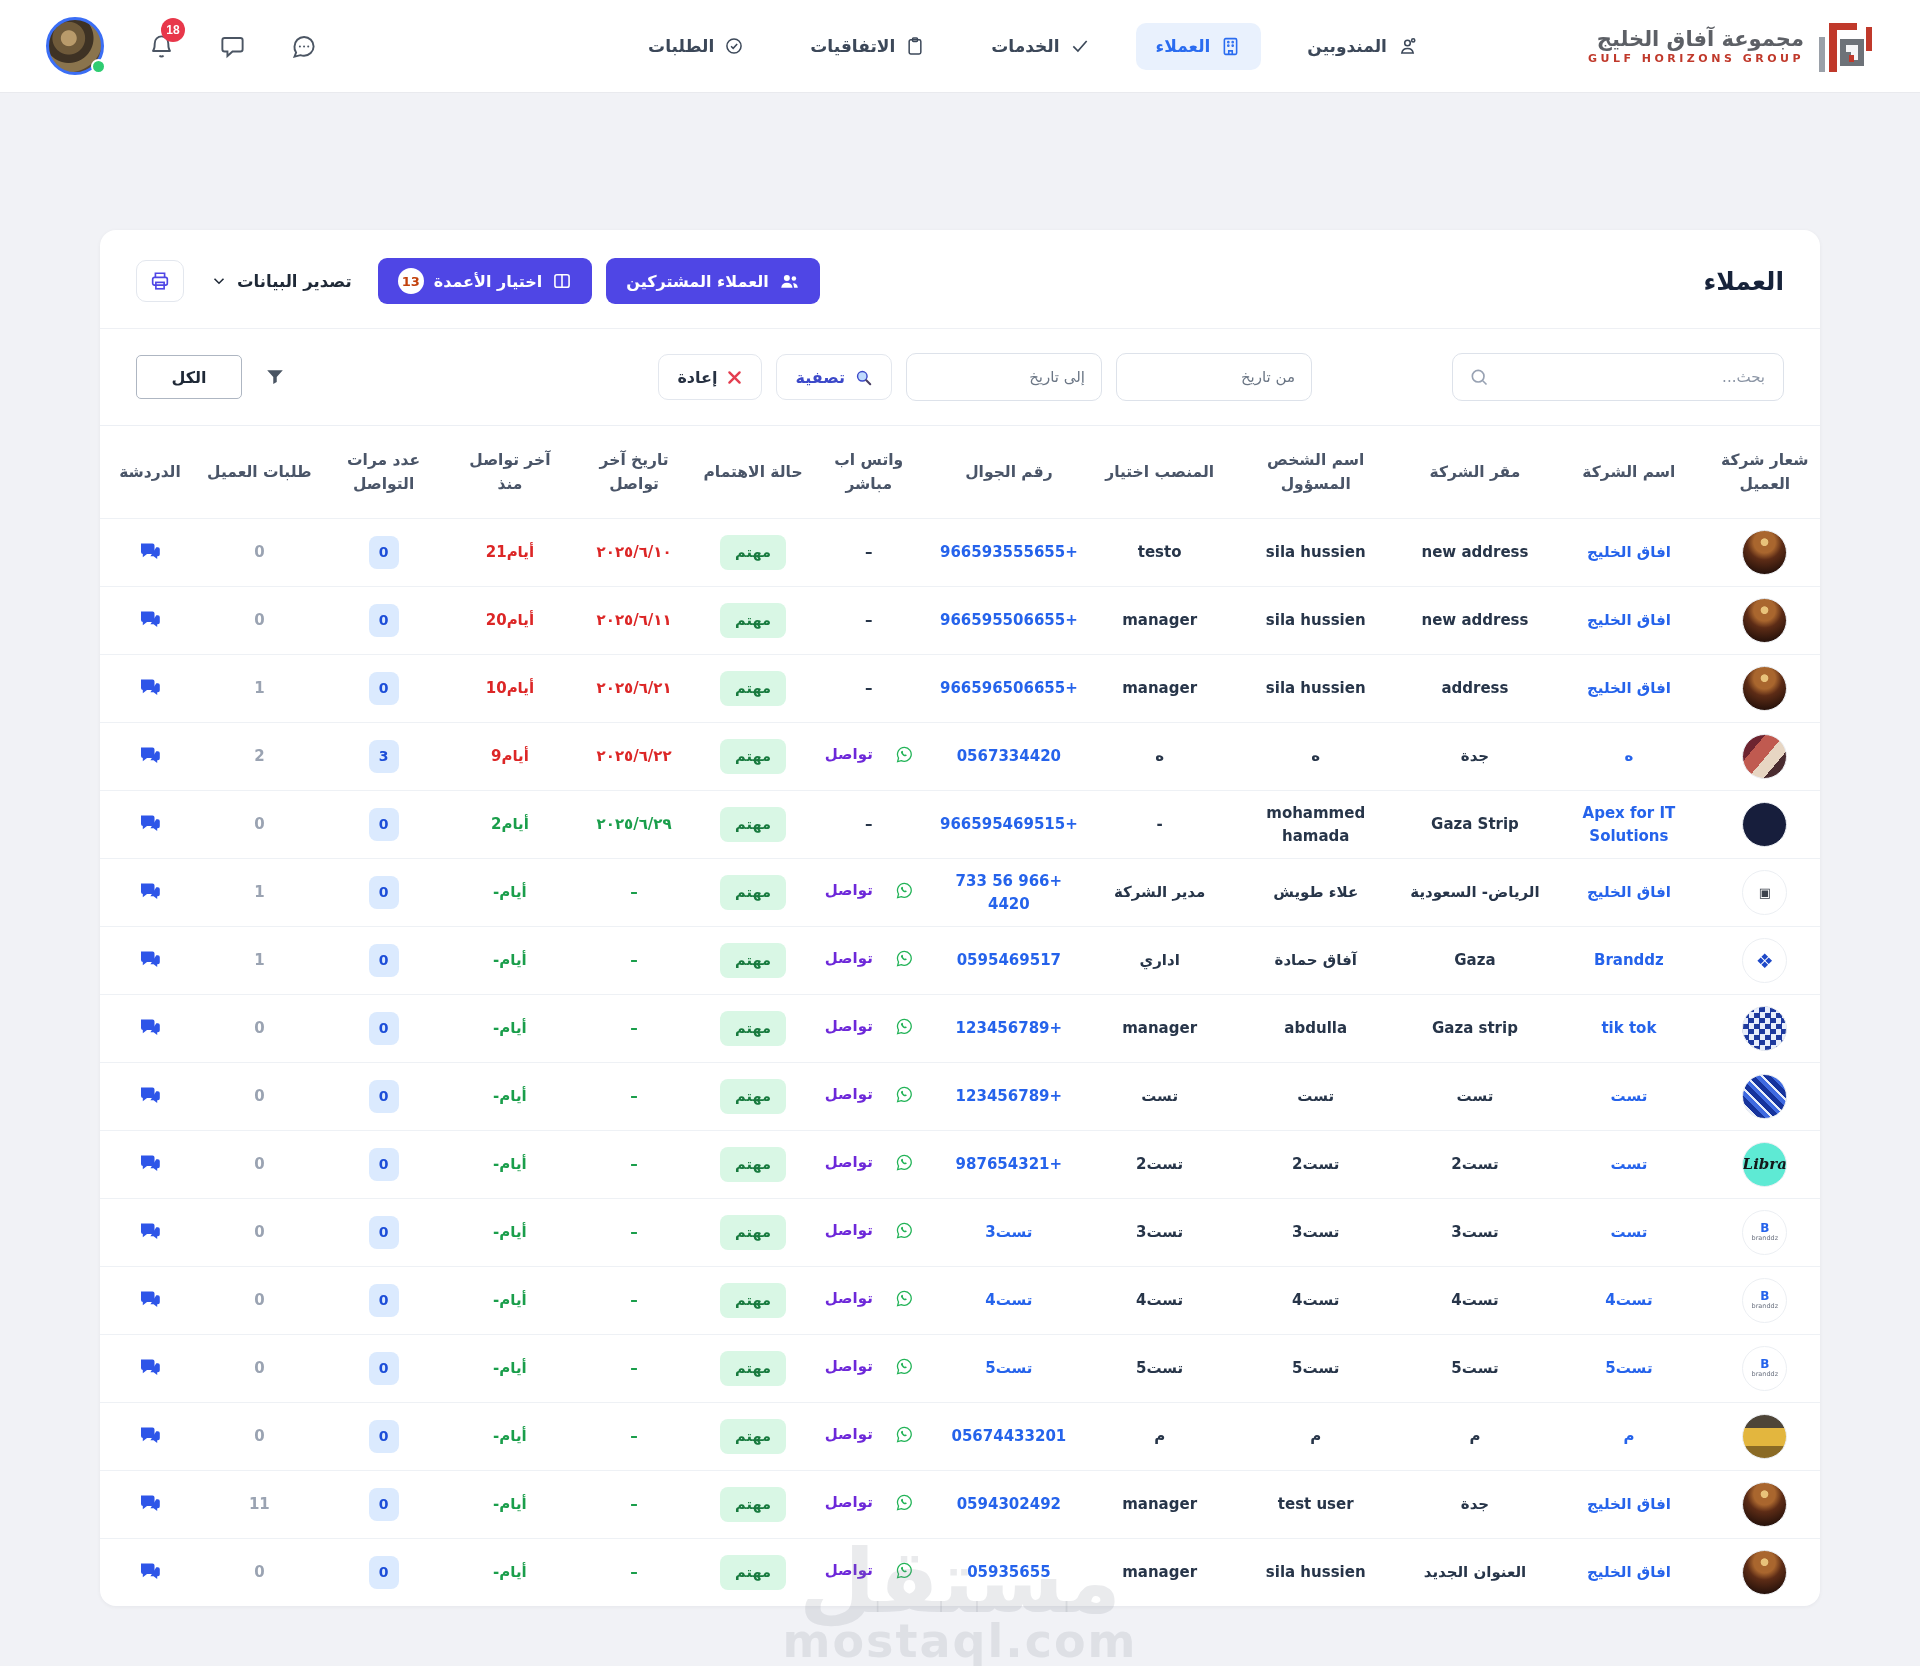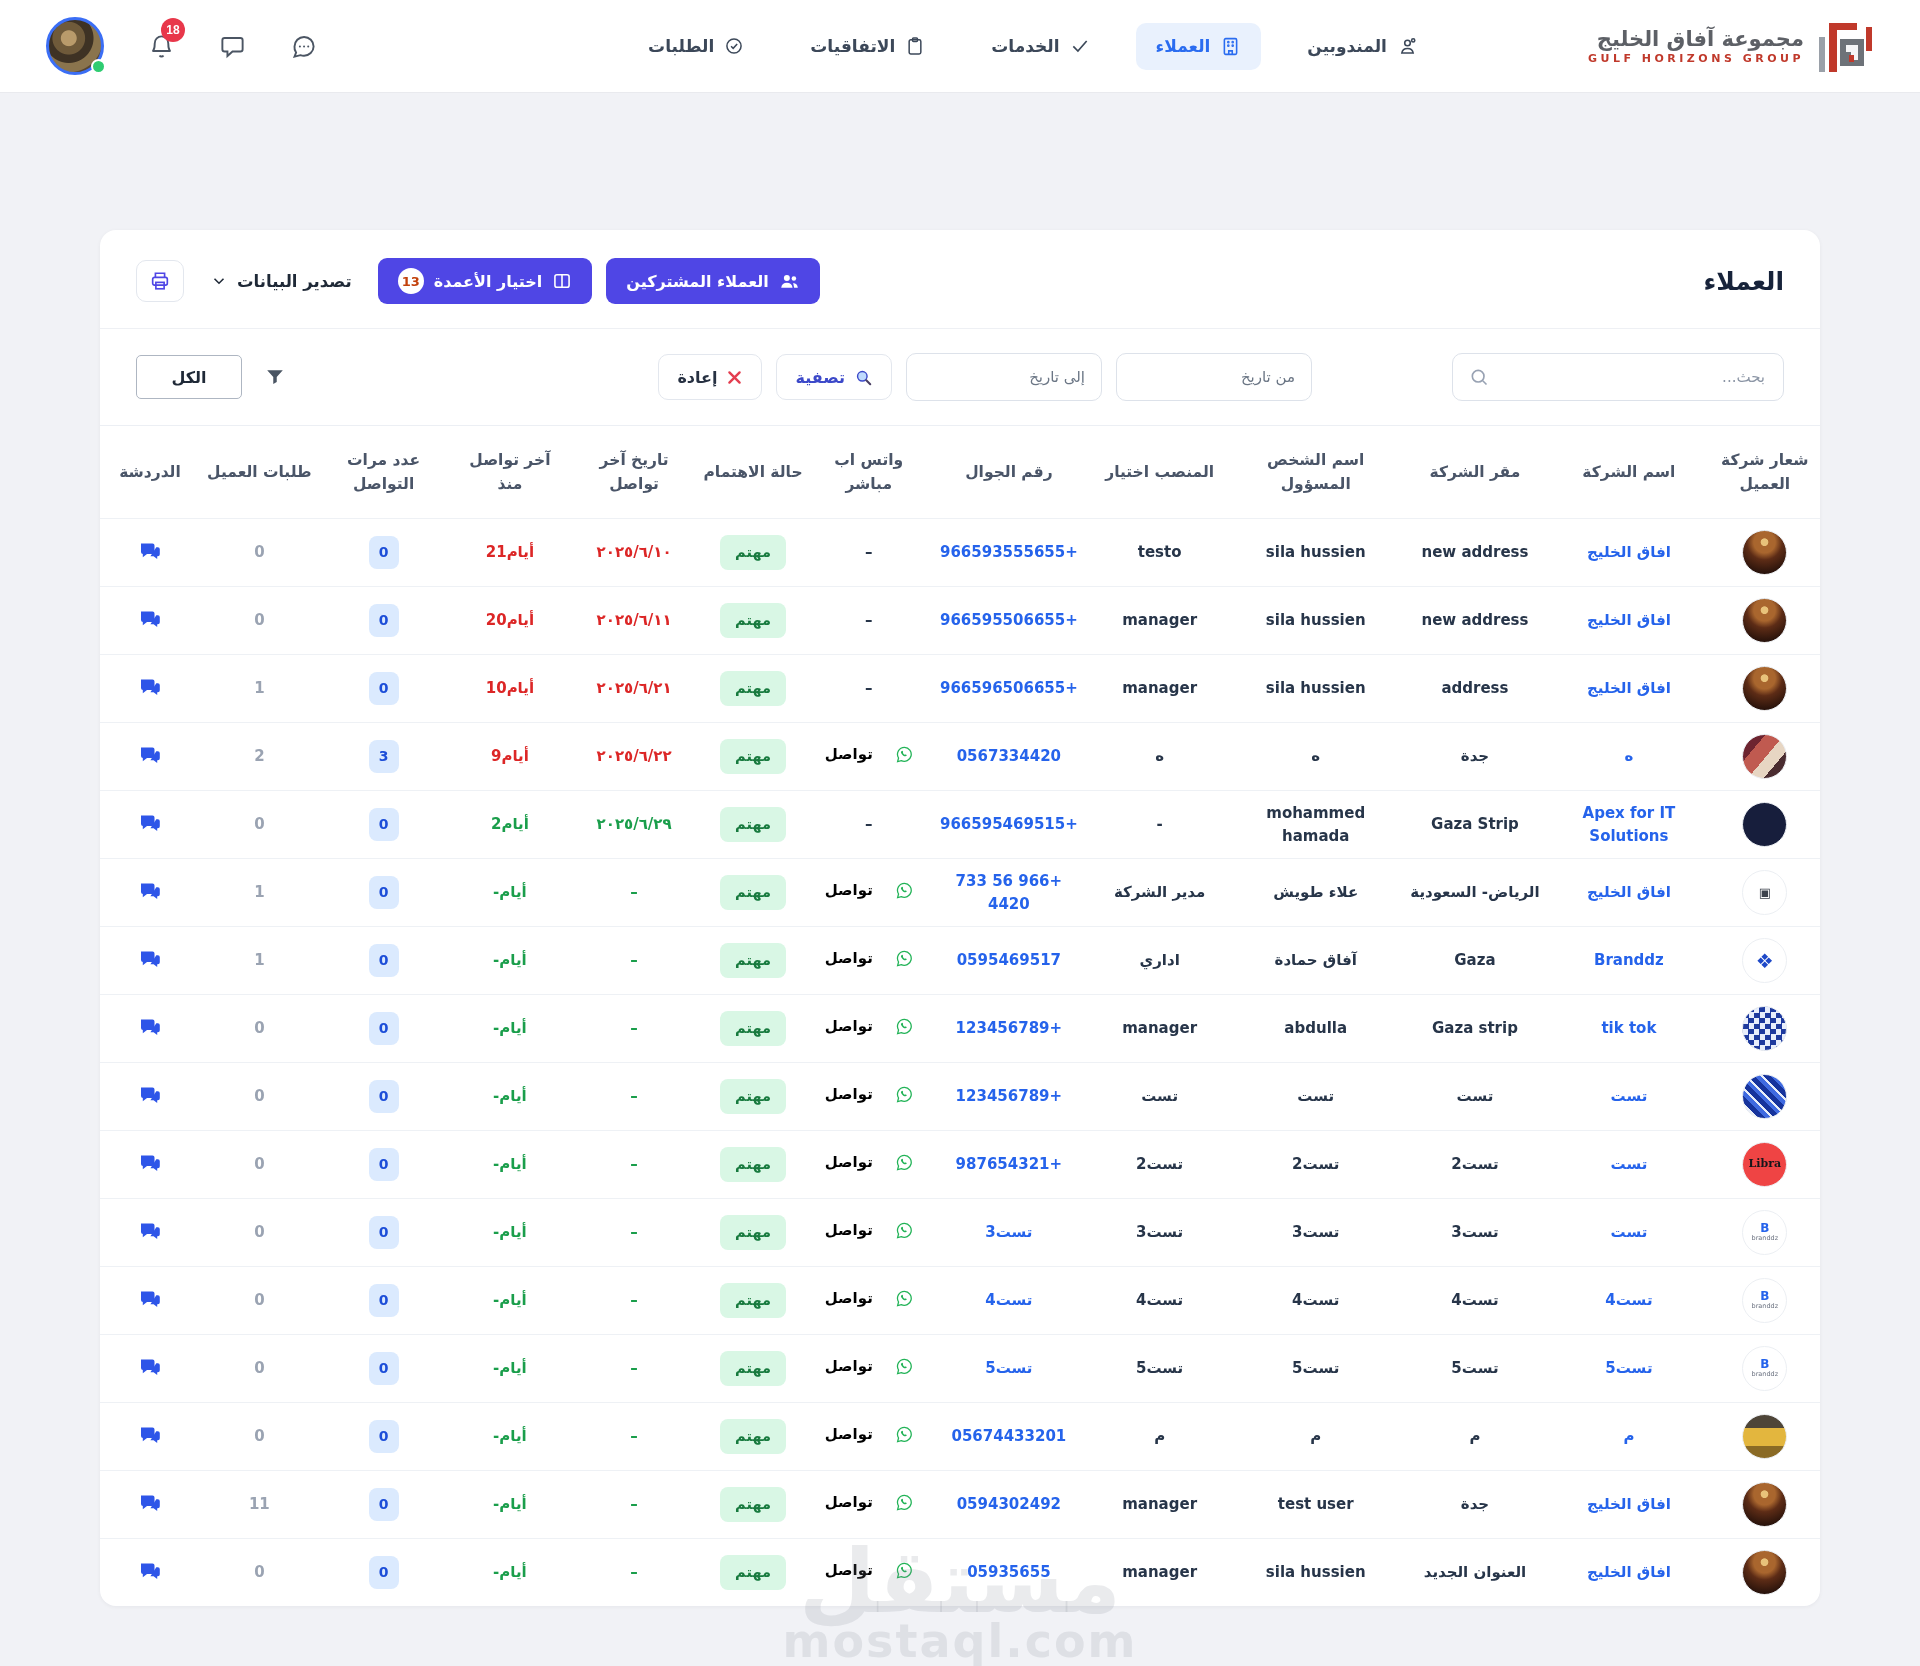--- a/index.html
+++ b/index.html
@@ -47,32 +47,32 @@
   table{width:100%;border-collapse:collapse;table-layout:fixed}
   thead th{padding:22px 6px;font-size:15.5px;font-weight:700;color:#4a5568;text-align:center;line-height:1.55;border-top:1px solid #eceff4}
   tbody td{border-top:1px solid #eef1f5;padding:11px 6px;text-align:center;vertical-align:middle;font-size:15px;height:64px;line-height:1.5}
   .t-dark{color:#273549;font-weight:700}
   .t-link{color:#2563eb;font-weight:700;cursor:pointer}
   .t-gray{color:#9aa3b2;font-weight:600}
   .t-red{color:#dc2626;font-weight:700}
   .t-green{color:#1a9e4b;font-weight:700}
   .pill{display:inline-block;background:#d9f7e5;color:#177a3e;padding:7px 15px;border-radius:8px;font-weight:700;font-size:14.5px}
   .count-badge{display:inline-block;background:#dbeafe;color:#1d4ed8;min-width:30px;padding:6px 10px;border-radius:8px;font-weight:700;font-size:14px}
-  .wa-link{color:#000000;font-weight:700;display:inline-flex;align-items:center;gap:23px;cursor:pointer}
+  .wa-link{color:#6d28d9;font-weight:700;display:inline-flex;align-items:center;gap:23px;cursor:pointer}
   .chat-btn{background:none;border:none;cursor:pointer;padding:4px;display:inline-flex}
   
   .logo{width:45px;height:45px;border-radius:50%;margin:0 auto;border:1px solid #eceff3;display:flex;flex-direction:column;align-items:center;justify-content:center;overflow:hidden;text-align:center}
   .logo-candle{background:radial-gradient(circle at 50% 26%,#e8c27a 0 9%,#a9662e 11% 28%,#5d2c16 46%,#27120b 82%)}
   .logo-people{background:linear-gradient(130deg,#6d2430 0 28%,#c05a50 28% 52%,#e7d6c3 52% 72%,#4a2c30 72%)}
   .logo-navy{background:#171e3c}
   .logo-whitemark{background:#fff;color:#3d434d;font-size:13px}
   .logo-diamond{background:#fff;color:#1e49c8;font-size:20px}
   .logo-mosaic{background:repeating-conic-gradient(#1e3a9e 0% 25%,#e8eefc 25% 50%) 0 0/11px 11px,#23418f}
   .logo-weave{background:repeating-linear-gradient(45deg,#16339c 0 5px,#3f6ae0 5px 9px,#e9eef8 9px 11px)}
-  .logo-libra{background:#ef4444;color:#15161a;font-family:"DejaVu Serif","Liberation Serif",serif;font-weight:700;font-size:11px}
+  .logo-libra{background:#5eead4;color:#15161a;font-family:"DejaVu Serif","Liberation Serif",serif;font-style:italic;font-weight:700;font-size:15px}
   .logo-branddz{background:#fff}
   .logo-branddz .b-mark{color:#2563eb;font-size:12px;font-weight:700;line-height:1}
   .logo-branddz .b-word{color:#6b7280;font-size:6.5px;line-height:1.4}
   .logo-event{background:linear-gradient(180deg,#4e4538 0 30%,#e3b63e 30% 72%,#8a6a25 72%)}
   
   .footer-zone{position:relative;height:106px}
   .watermark{position:absolute;top:-64px;left:0;right:0;text-align:center;color:rgba(125,132,144,.16);font-weight:700;line-height:.9;pointer-events:none;z-index:2}
   .watermark .wm-ar{font-size:88px}
   .watermark .wm-en{font-size:46px;letter-spacing:2px;direction:ltr}
 </style>

